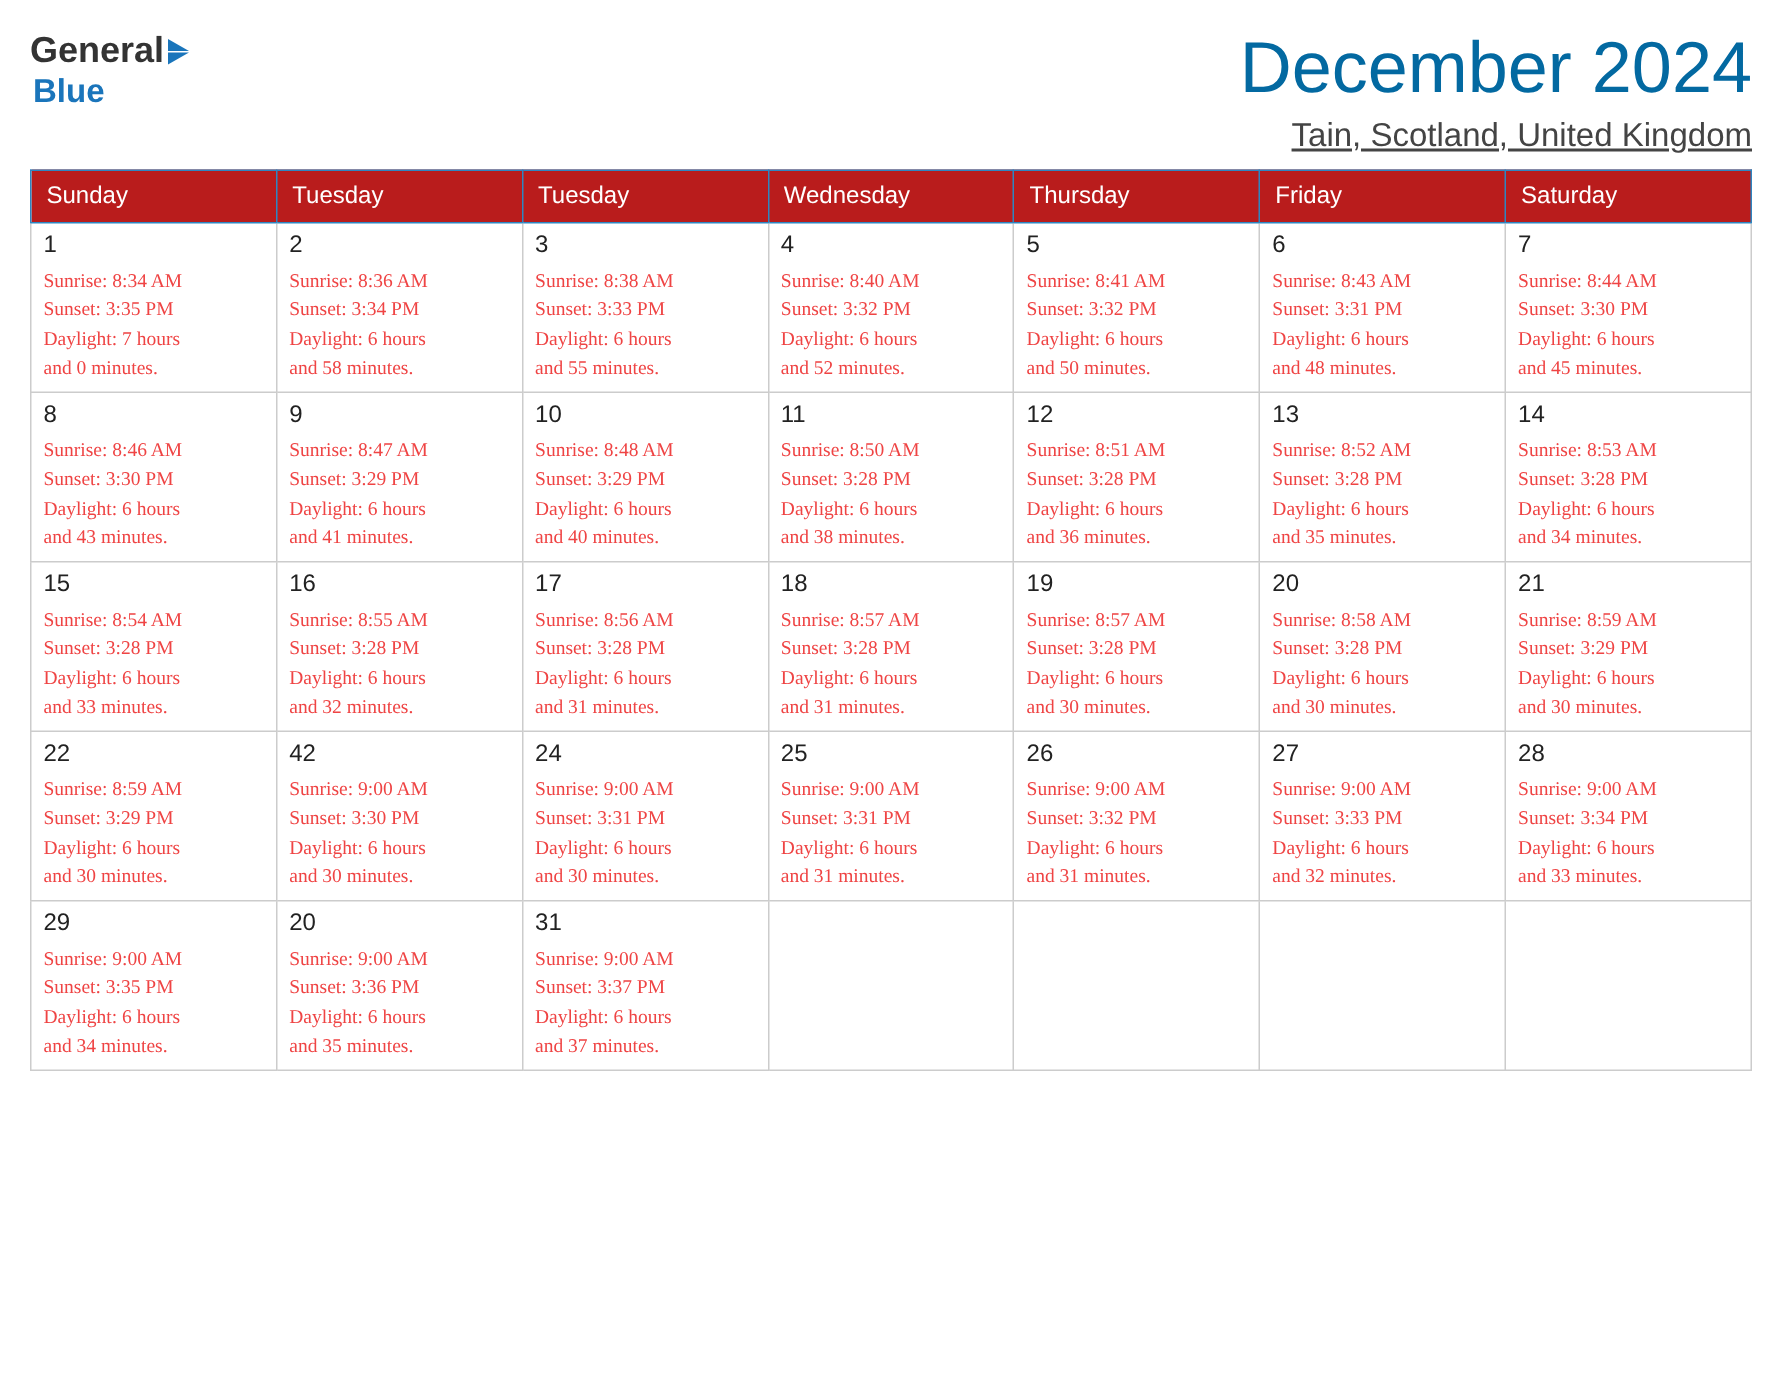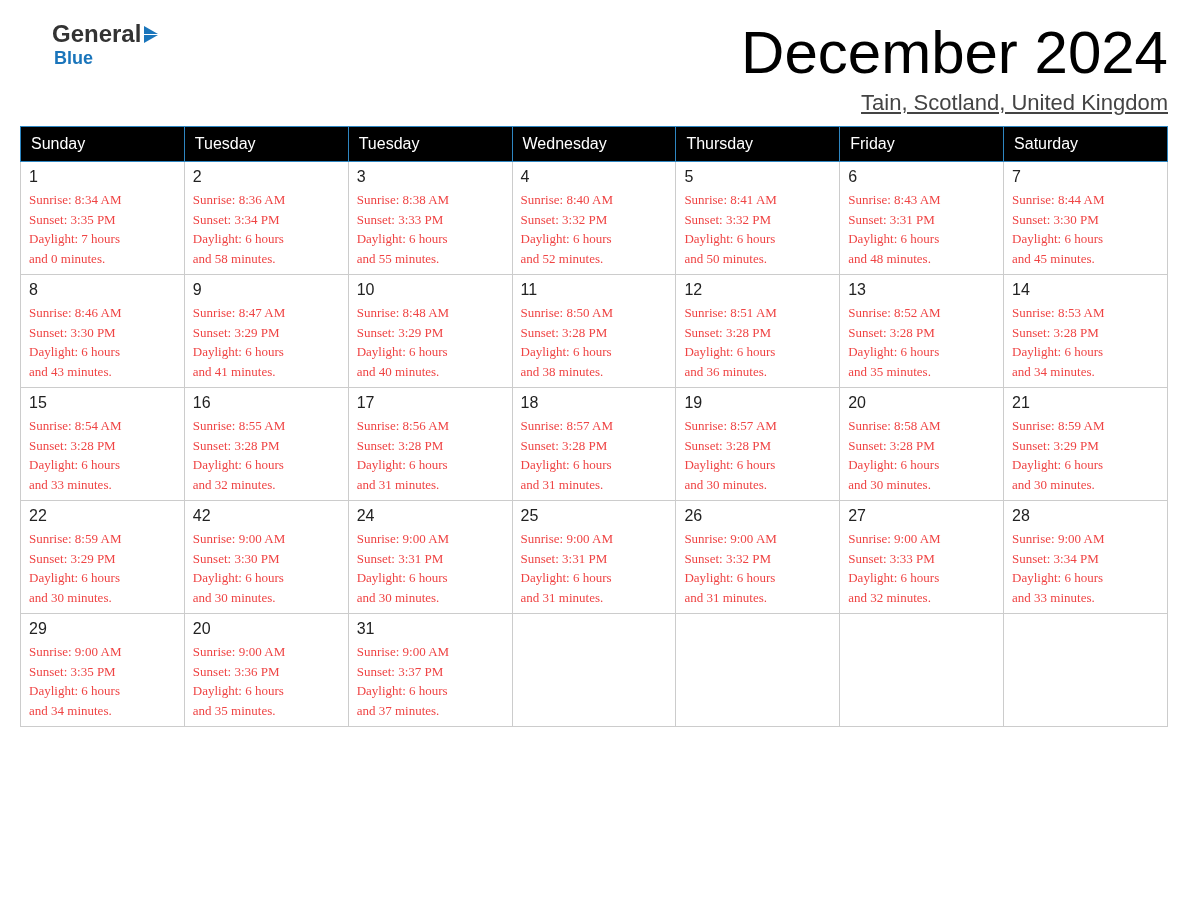--- a/index.html
+++ b/index.html
@@ -8,58 +8,57 @@
       background: #fff;
       padding: 20px;
       width: 1188px;
       min-height: 918px;
     }
     .header {
       display: flex;
       justify-content: space-between;
       align-items: flex-start;
       margin-bottom: 10px;
-      margin-left: 32px;
     }
     .logo-wrapper {
       display: flex;
       flex-direction: column;
     }
     .logo-line1 {
       display: flex;
       align-items: center;
     }
     .logo-line2 {
       color: #1a75bb;
-      font-size: 18px;
+      font-size: 22px;
       font-weight: bold;
       margin-left: 2px;
     }
     .title-block {
       text-align: right;
     }
     .month-title {
-      font-size: 60px;
+      font-size: 48px;
       font-weight: normal;
-      color: #000000;
+      color: #0369a1;
       line-height: 1.1;
     }
     .location-title {
       font-size: 22px;
       color: #444;
       margin-top: 4px;
       text-decoration: underline;
     }
     .calendar {
       width: 100%;
       border-collapse: collapse;
       margin-top: 10px;
     }
     .calendar th {
-      background: #000000;
+      background: #b91c1c;
       color: #fff;
       font-size: 16px;
       font-weight: normal;
       padding: 8px 10px;
       text-align: left;
       border: 1px solid #2e86c1;
     }
     .calendar td {
       border: 1px solid #ccc;
       vertical-align: top;

